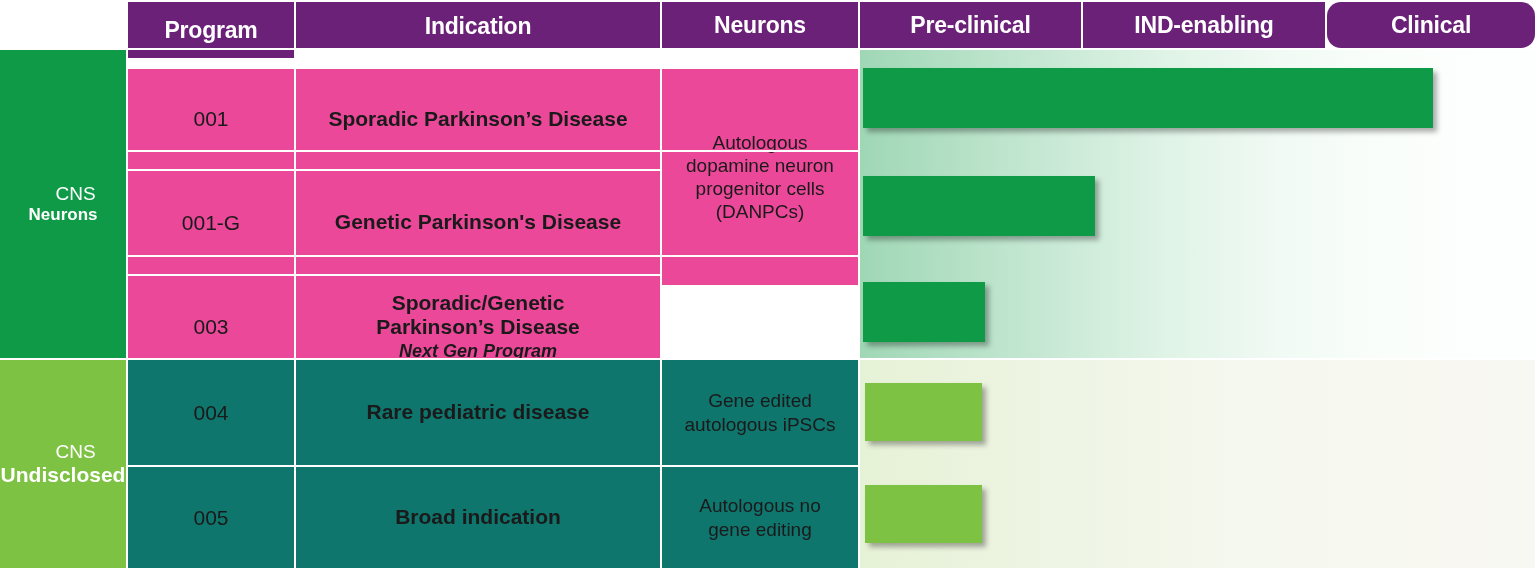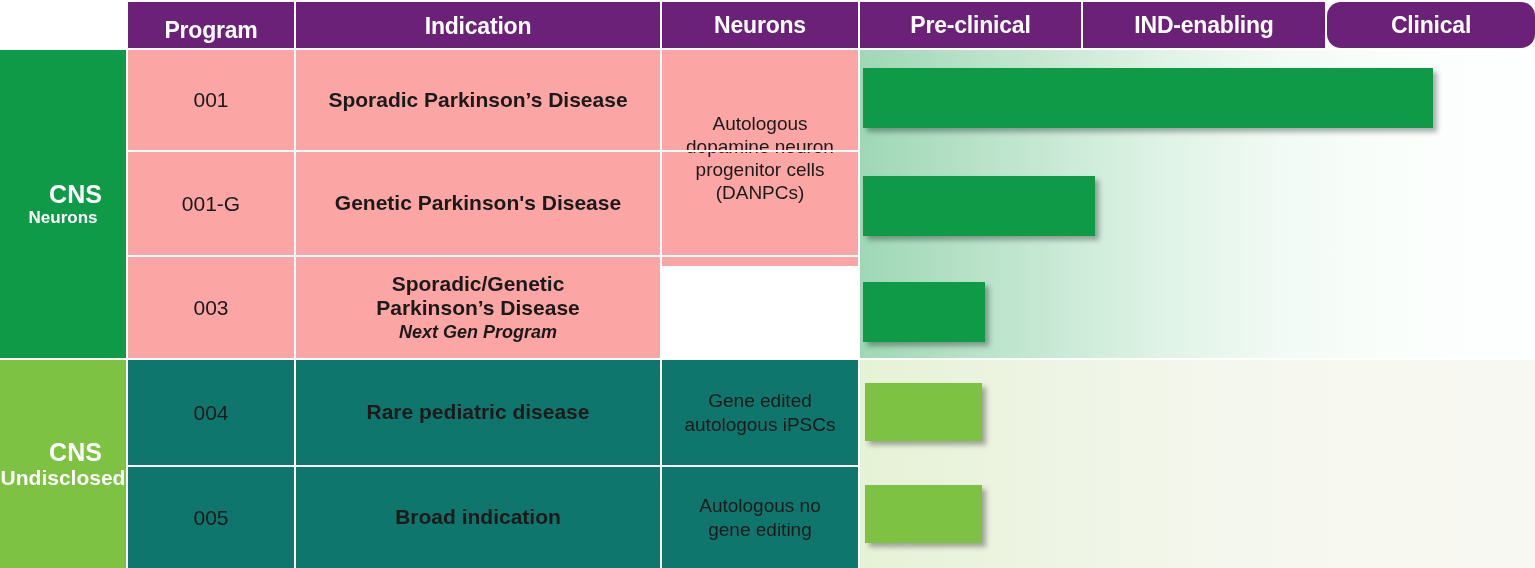--- a/index.html
+++ b/index.html
@@ -25,28 +25,28 @@
     font-size:23px;
     letter-spacing:-0.2px;
   }
 
   
   .cat{
     color:#ffffff;
     flex-direction:column;
     line-height:1.05;
   }
-  .cat .cat-main{font-size:25px;font-weight:bold;margin-left:25px;}
+  .cat .cat-main{font-size:19px;font-weight:normal;margin-left:25px;}
   .cat .cat-sub{font-size:17px;font-weight:bold;margin-top:2px;}
   .cat-dark{background:#0E9A46;}
   .cat-light{background:#7DC242;}
   .cat-light .cat-sub{font-size:21px;}
 
   
-  .c-dark{background:#fca5a5;color:#1a1a1a;}
+  .c-dark{background:#ec4899;color:#1a1a1a;margin-top:19px;}
   .c-light{background:#0f766e;color:#1a1a1a;}
 
   .prog{font-size:21px;font-weight:normal;}
   .indic{font-size:21px;font-weight:bold;line-height:1.18;flex-direction:column;padding:0 6px;}
   .indic .nextgen{font-size:18px;font-style:italic;font-weight:bold;margin-top:1px;}
   .appr{font-size:19px;font-weight:normal;line-height:1.22;padding:0 8px;flex-direction:column;}
 
   
   .lane{position:absolute;box-sizing:border-box;}
   .lane-dark{

